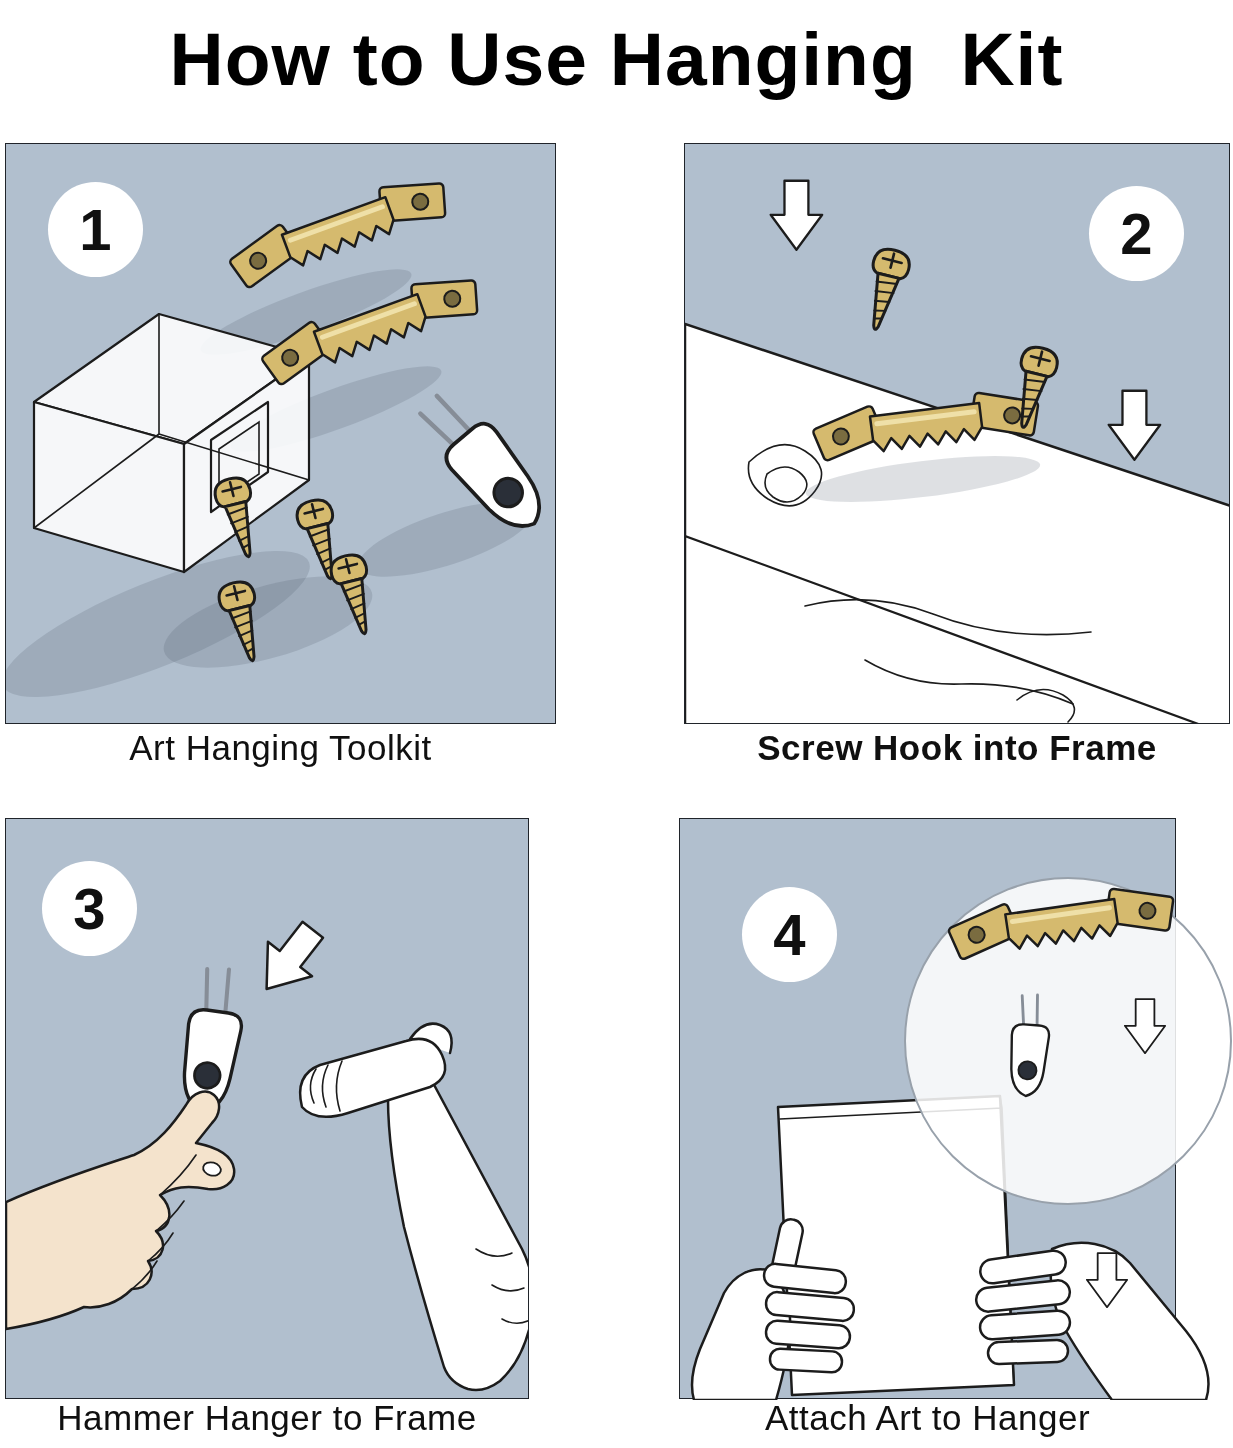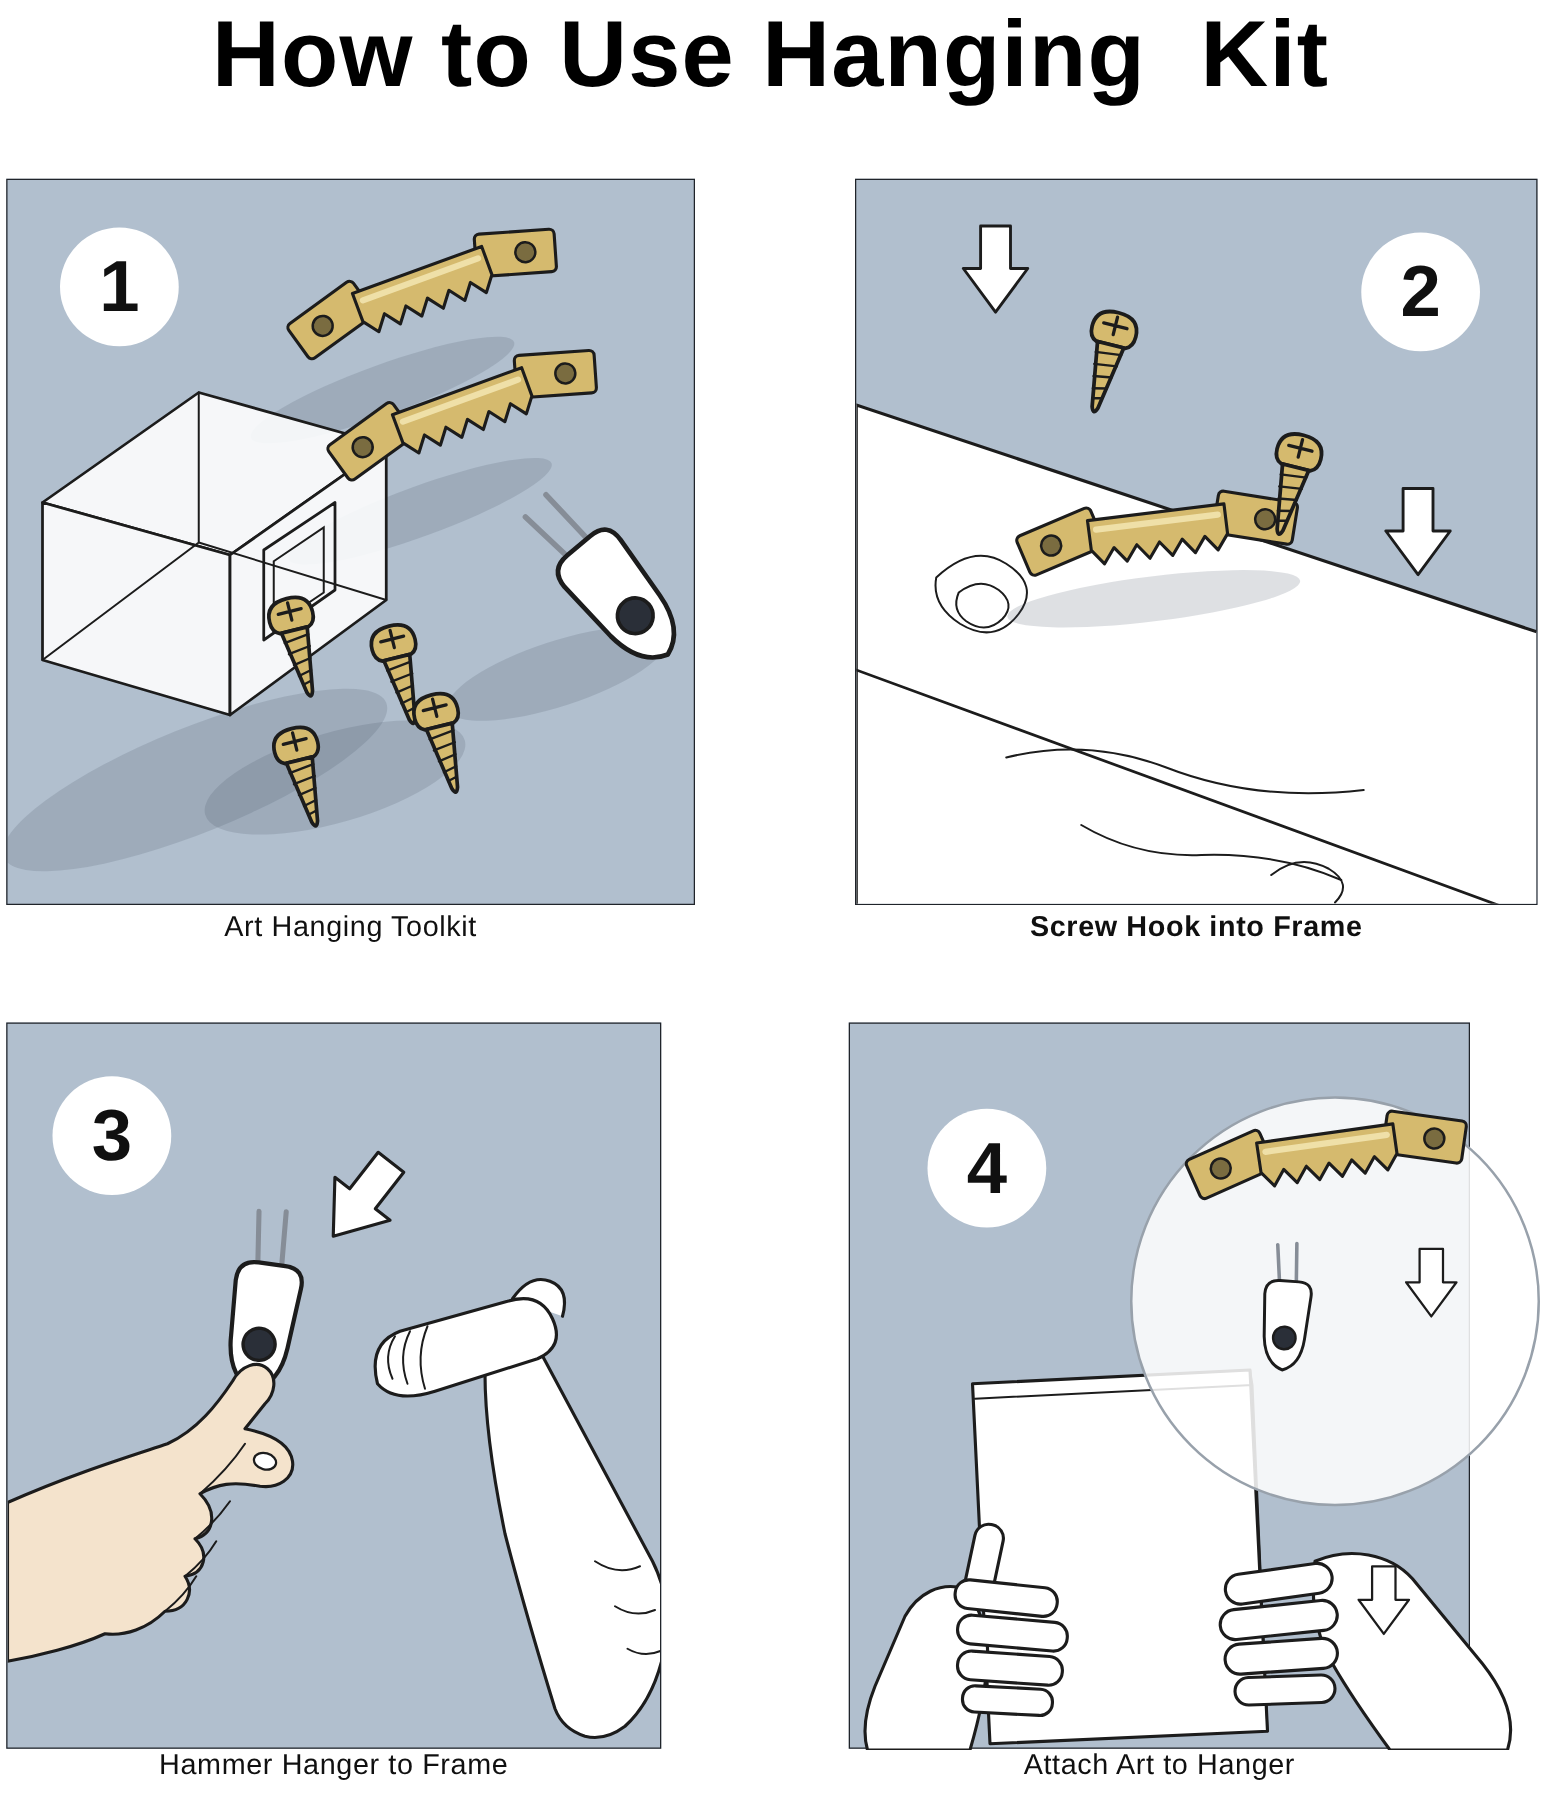--- a/index.html
+++ b/index.html
@@ -1,33 +1,33 @@
 <!DOCTYPE html>
 <html style="--background: #ffffff; --panel-background: #b1bfce; --brass: #d5ba6e; --brass-shine: #efe0a8; --outline: #1c1c1c; --skin: #f4e3cc;"><head>
 <meta charset="utf-8">
 <style>
   * { margin:0; padding:0; box-sizing:border-box; }
   html,body { background:#fff; font-family:"Liberation Sans", sans-serif; }
   .page { position:relative; width:1233px; height:1448px; margin:0 auto; background:var(--background,#ffffff); }
-  .title { position:absolute; top:0; left:0; width:100%; text-align:center;
+  .title { position:absolute; top:16px; left:0; width:100%; text-align:center;
            font-size:75px; font-weight:600; color:#000; letter-spacing:1px; white-space:pre-wrap; }
   .panel { position:absolute; background:var(--panel-background,#b1bfce); border:1.5px solid #20242a; }
   .panel svg { position:absolute; left:0; top:0; display:block; }
   .p1 { left:5px;   top:143px; width:551px; height:581px; overflow:hidden; }
   .p2 { left:684px; top:143px; width:546px; height:581px; overflow:hidden; }
   .p3 { left:5px;   top:818px; width:524px; height:581px; overflow:hidden; }
   .p4 { left:679px; top:818px; width:497px; height:581px; overflow:visible; }
   .badge { position:absolute; width:95px; height:95px; border-radius:50%; background:#fff;
            display:flex; align-items:center; justify-content:center;
            font-size:58px; font-weight:700; color:#101010; z-index:5; }
   .b1 { left:42px;  top:38px; }
   .b2 { left:404px; top:42px; }
   .b3 { left:36px;  top:42px; }
   .b4 { left:62px;  top:68px; }
-  .caption { position:absolute; text-align:center; font-size:23px; color:#101010; letter-spacing:.5px; }
+  .caption { position:absolute; text-align:center; font-size:35px; color:#101010; letter-spacing:.5px; }
   .c1 { left:5px;   top:728px;  width:551px; }
   .c2 { left:684px; top:728px;  width:546px;font-weight:bold; }
   .c3 { left:5px;   top:1398px; width:524px; }
   .c4 { left:679px; top:1398px; width:497px; }
 
   
   .brass  { fill:var(--brass,#d5ba6e); stroke:var(--outline,#1c1c1c); stroke-width:2.5; stroke-linejoin:round; }
   .hole   { fill:#7a6c40; stroke:var(--outline,#1c1c1c); stroke-width:2; }
   .holeDark { fill:#2a2f38; stroke:var(--outline,#1c1c1c); stroke-width:2; }
   .shine  { stroke:var(--brass-shine,#efe0a8); stroke-width:5; stroke-linecap:round; }

